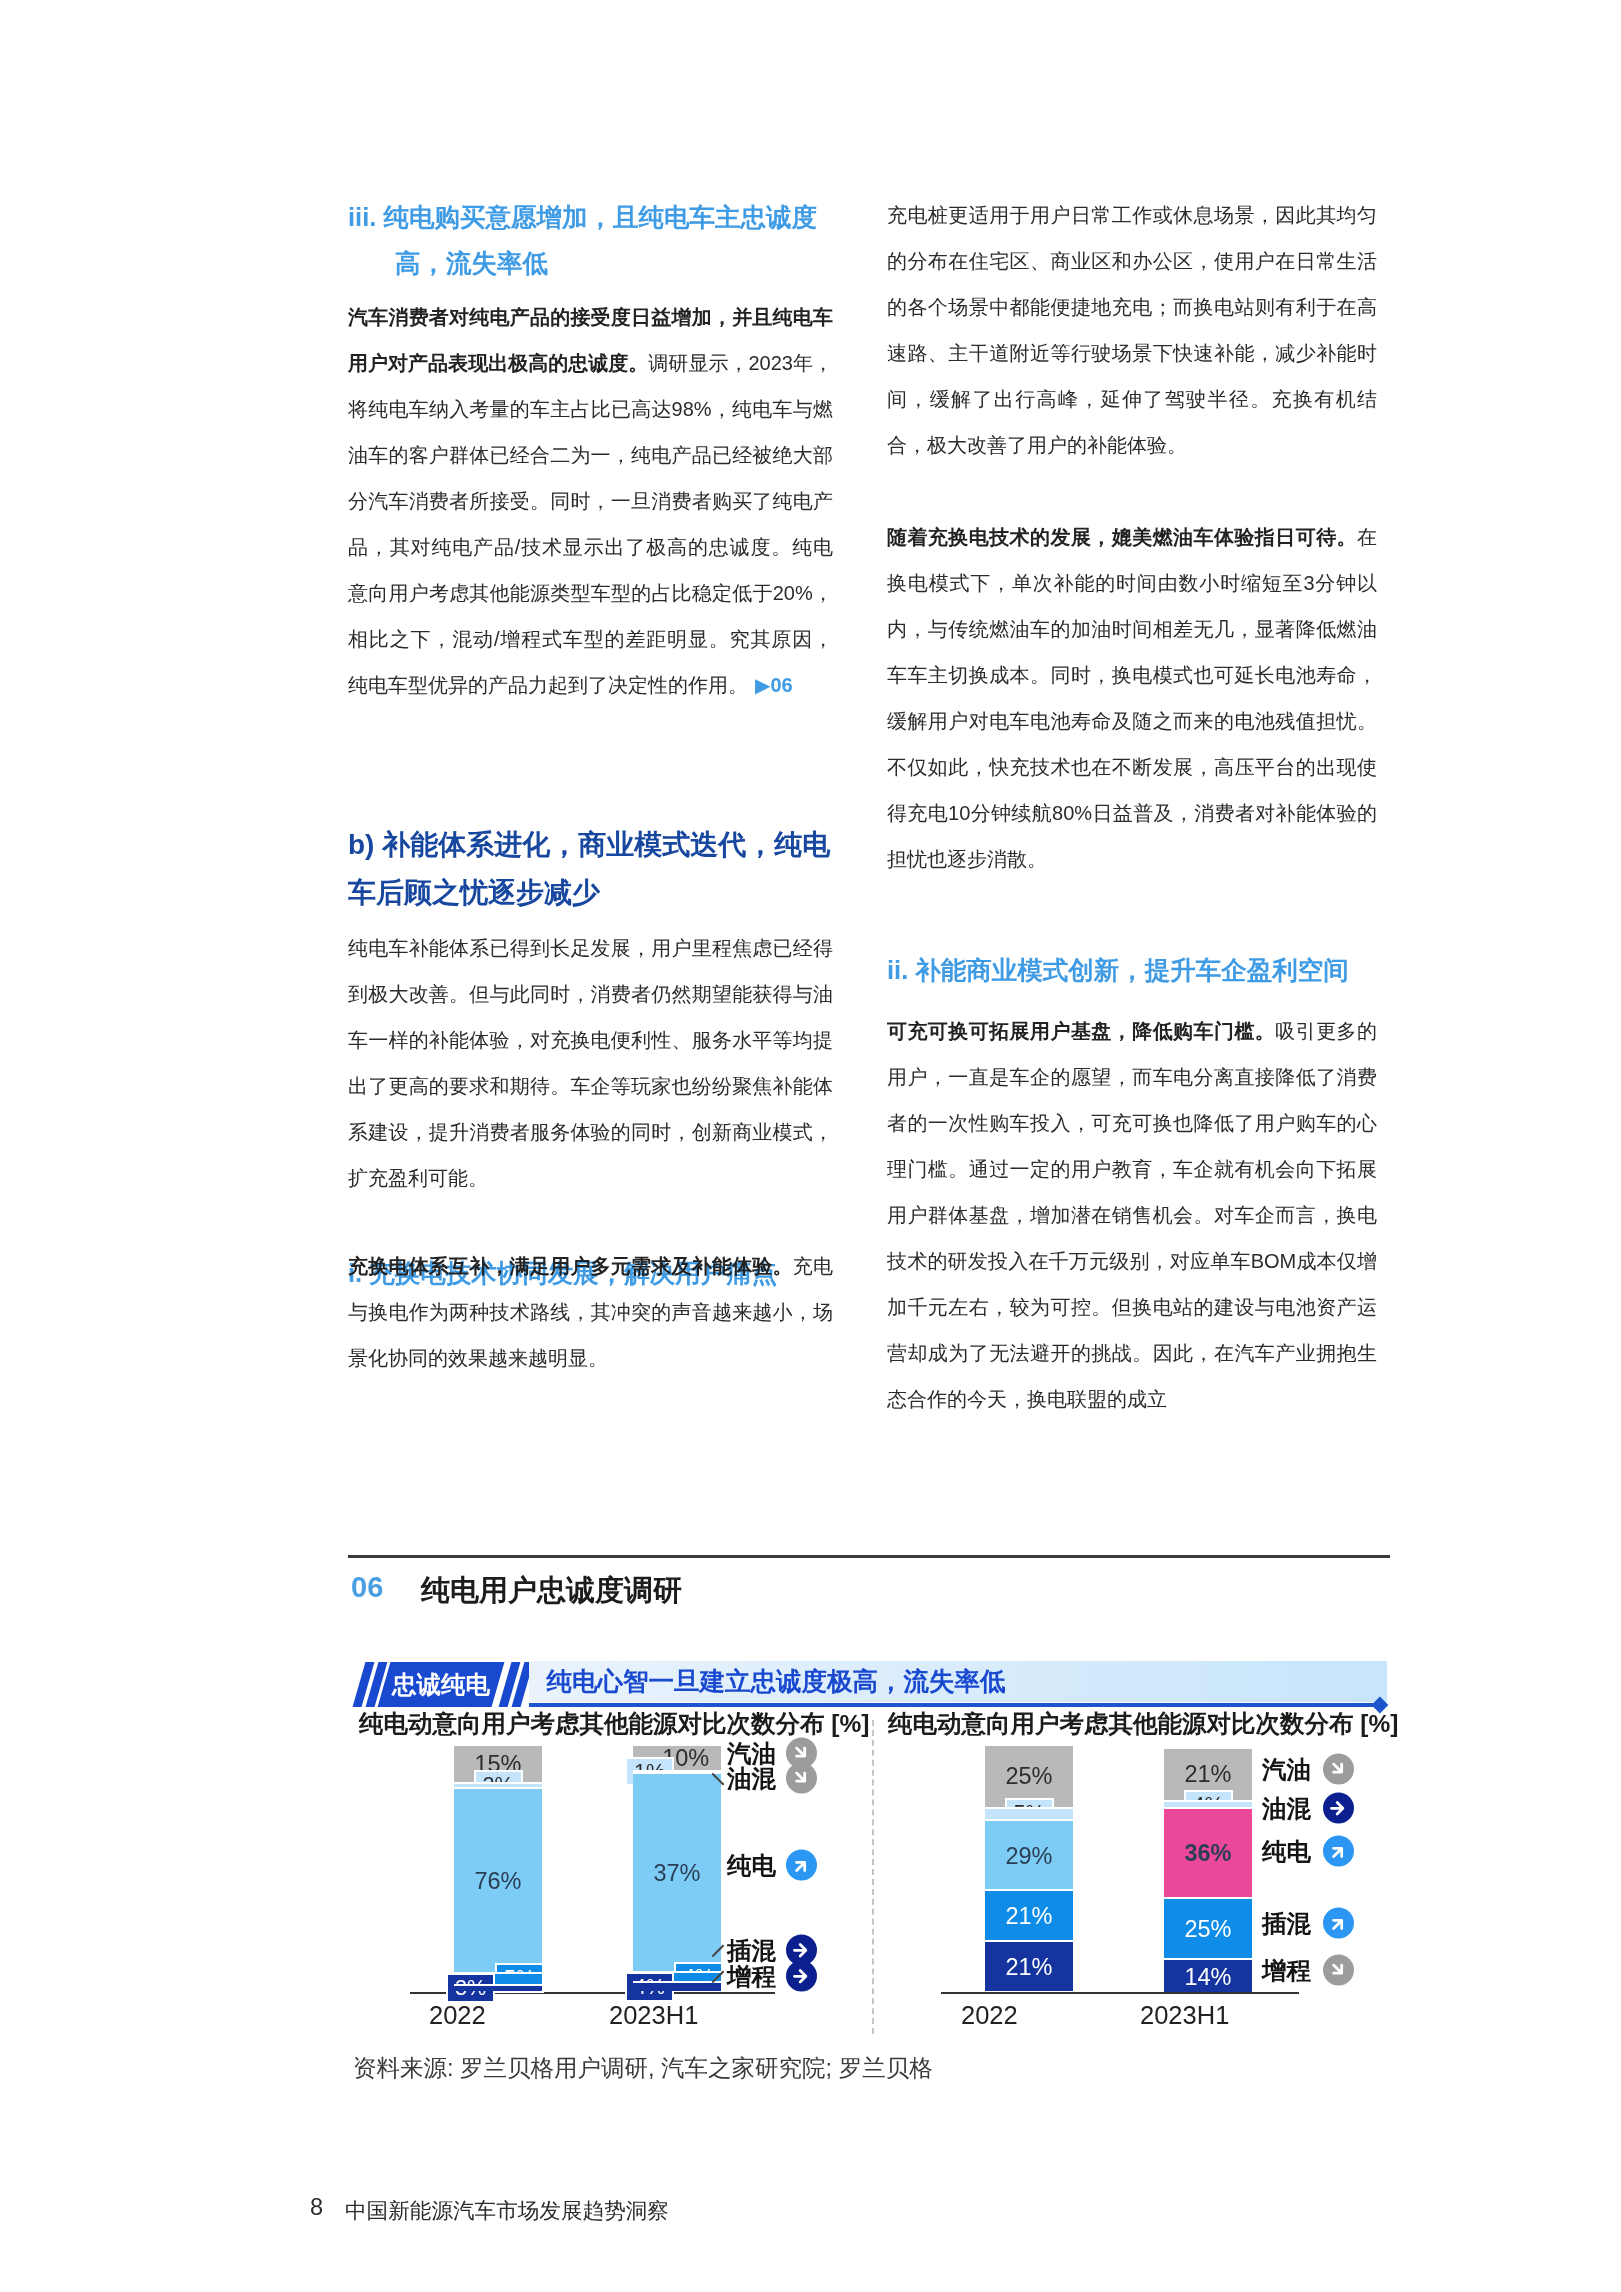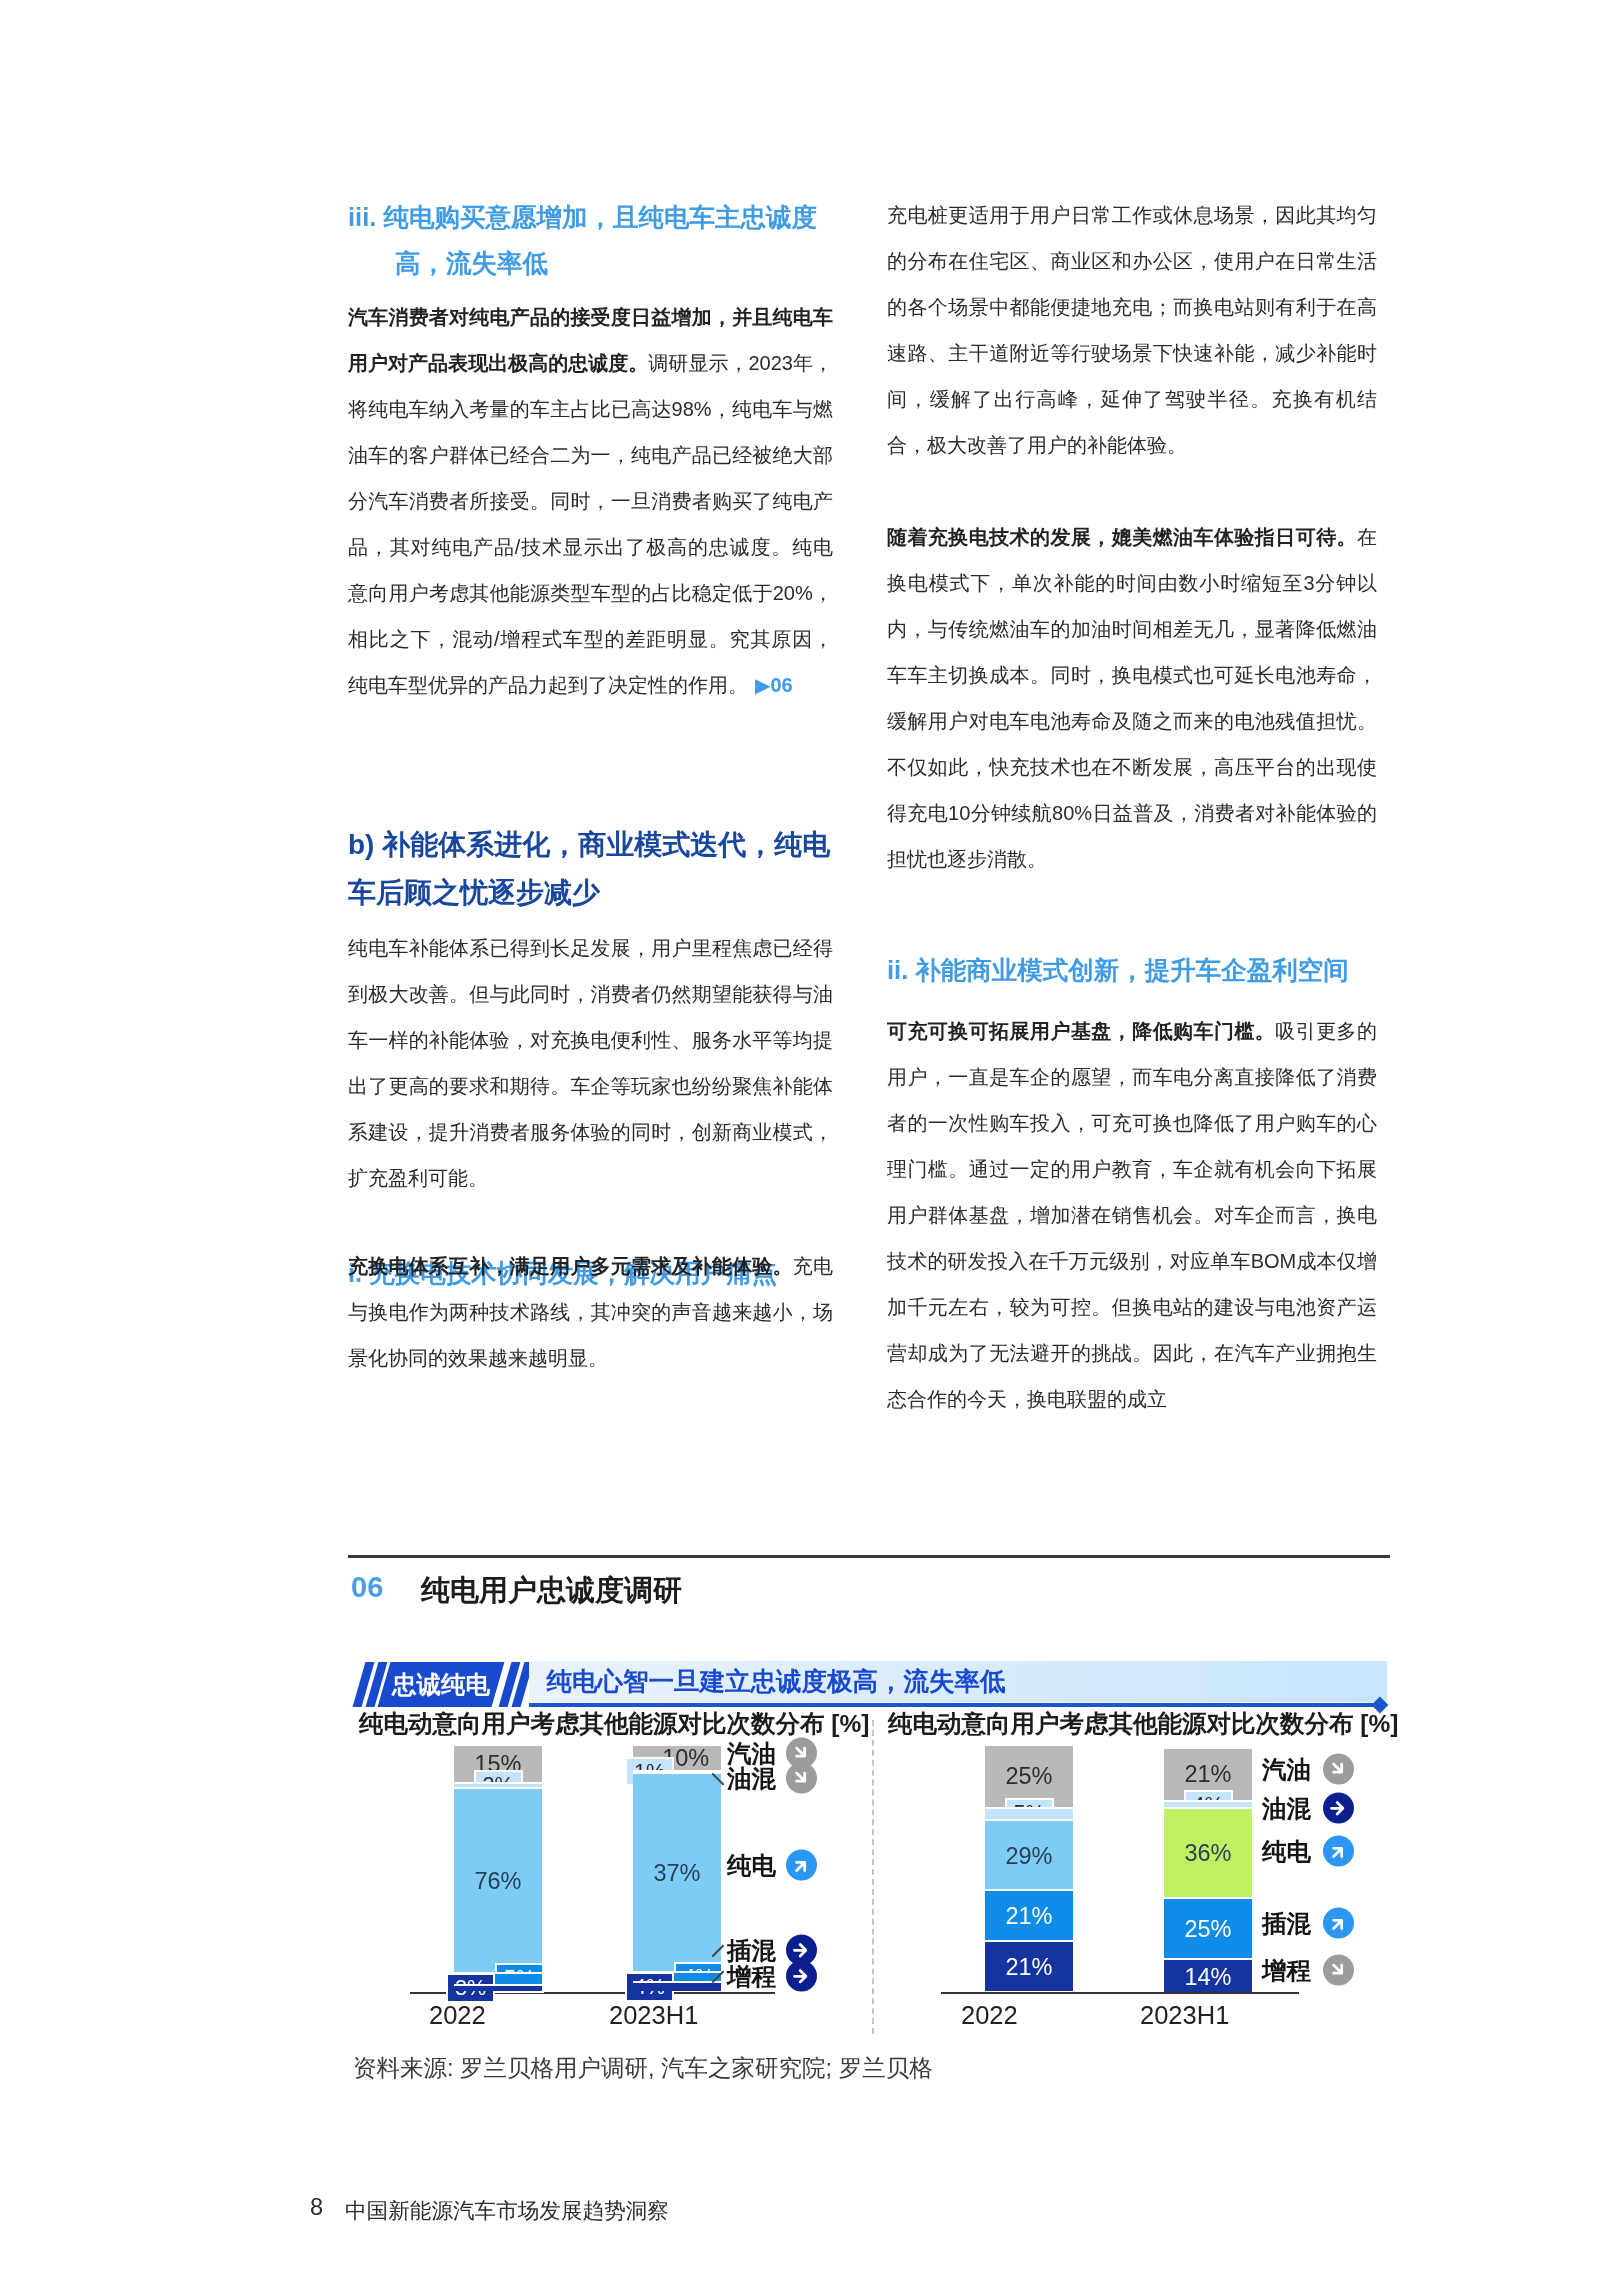--- a/index.html
+++ b/index.html
@@ -168,21 +168,21 @@
           <span class="seg-label" style="line-height: 51px; color: rgb(255, 255, 255); text-align: center;">21%</span>
         </div>
       </div>
       <div class="cat" style="left: 961px; top: 2001px; width: 137px;">2022</div>
       <div class="bar" style="left: 1164px; top: 1749px; width: 88px; height: 243px;">
         <div class="seg" style="height: 51px; background: rgb(185, 185, 185); box-sizing: border-box;">
           <span class="seg-label" style="line-height: 51px; color: rgb(45, 45, 45); text-align: center;">21%</span>
         </div>
         <div class="chip" style="background: rgb(195, 228, 250); color: rgb(45, 45, 45); top: 41px; left: 19.6px;">4%</div>
         <div class="seg" style="height: 9.7px; background: rgb(195, 228, 250); box-sizing: border-box; border-top: 2px solid rgb(255, 255, 255);"></div>
-        <div class="seg" style="height: 92px; background: #bef264; box-sizing: border-box; border-top: 2px solid rgb(255, 255, 255);">
+        <div class="seg" style="height: 92px; background: #ec4899; box-sizing: border-box; border-top: 2px solid rgb(255, 255, 255); font-weight: bold;">
           <span class="seg-label" style="line-height: 88px; color: rgb(44, 62, 85); text-align: center;">36%</span>
         </div>
         <div class="seg" style="height: 61px; background: rgb(14, 140, 232); box-sizing: border-box; border-top: 2px solid rgb(255, 255, 255);">
           <span class="seg-label" style="line-height: 61px; color: rgb(255, 255, 255); text-align: center;">25%</span>
         </div>
         <div class="seg" style="height: 34px; background: rgb(22, 52, 159); box-sizing: border-box; border-top: 2px solid rgb(255, 255, 255);">
           <span class="seg-label" style="line-height: 34px; color: rgb(255, 255, 255); text-align: center;">14%</span>
         </div>
       </div>
       <div class="cat" style="left: 1140px; top: 2001px; width: 137px;">2023H1</div>

